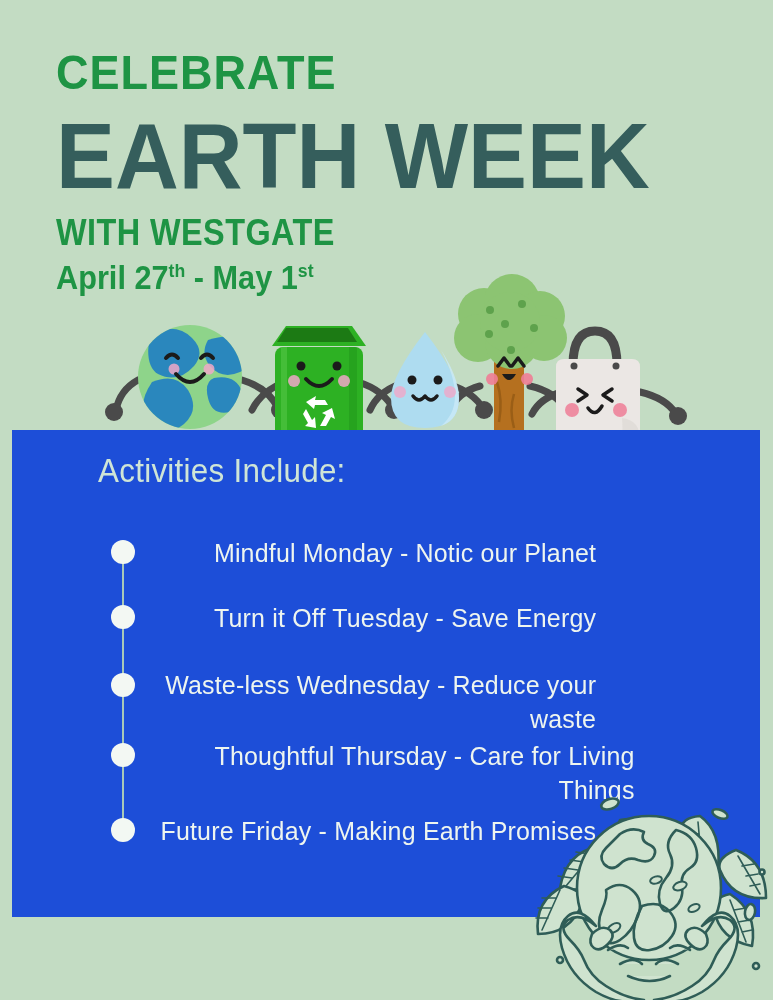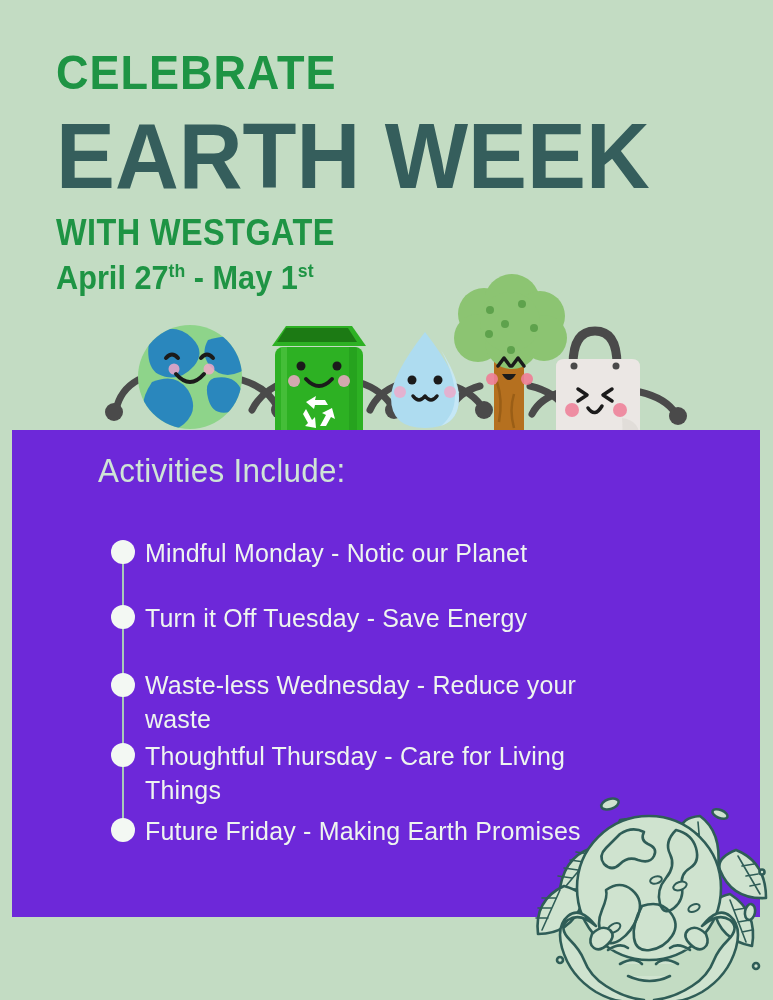--- a/index.html
+++ b/index.html
@@ -65,22 +65,23 @@
 
   
   .chars { position:absolute; left:0; top:262px; width:773px; height:185px; }
   .chars svg { display:block; }
 
   
   .panel {
     position:absolute;
     left:12px; top:430px;
     width:748px; height:487px;
-    background:#6d28d9;
+    background:#1d4ed8;
     overflow:hidden;
+    text-align:right;
   }
   .panel-title {
     position:absolute;
     left:86px; top:22px;
     font-family: "Liberation Sans Narrow", "Liberation Sans", sans-serif;
     font-weight: 400;
     font-size: 33px;
     color: #cfe5d6;
     letter-spacing: 0.3px;
     transform: scaleX(0.95);

